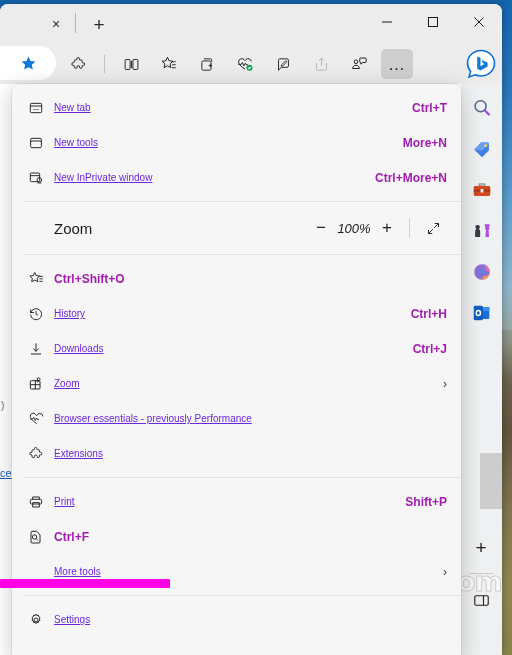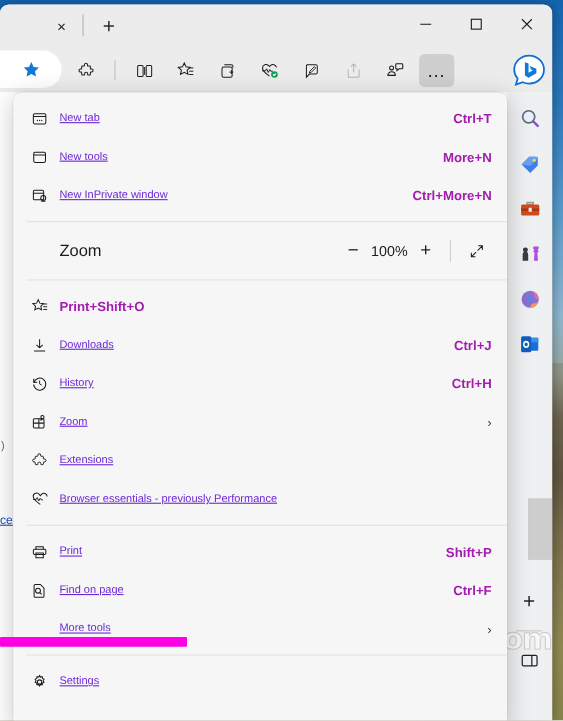--- a/index.html
+++ b/index.html
@@ -172,21 +172,21 @@
   
   .zoomrow {
     display: flex; align-items: center; height: 40px; padding: 0 14px 0 16px;
   }
   .zoom-label { flex: 1 1 auto; font-size: 15px; color: #1b1b1b; margin-left: 26px; }
   .zoom-ctl { display: flex; align-items: center; gap: 2px; }
   .zb {
     width: 26px; height: 26px; display: flex; align-items: center; justify-content: center;
     font-size: 17px; font-weight: 300; color: #1d1d1d; border-radius: 4px;
   }
-  .zoom-val { font-size: 13px; color: #1b1b1b; min-width: 36px; text-align: center; }
+  .zoom-val { font-size: 13px; color: #1b1b1b; min-width: 36px; text-align: center; font-style: italic; }
   .zoom-div { width: 1px; height: 20px; background: #d0d0d0; margin: 0 7px; }
   .zoom-full {
     width: 28px; height: 26px; display: flex; align-items: center; justify-content: center;
     color: #1d1d1d;
   }
 
   
   .highlighter {
     position: absolute; left: 0px; top: 575px; width: 170px; height: 9px;
     background: #ff00e6; border-radius: 1px; z-index: 30;
@@ -439,76 +439,76 @@
 
       <div class="m-sep"></div>
 
       <div class="mi">
         <span class="mi-icon">
           <svg width="17" height="17" viewBox="0 0 24 24" fill="none" stroke="#1b1b1b" stroke-width="1.3">
             <path d="M9.5 3.5l2.1 4.4 4.8.6-3.5 3.3.9 4.7-4.3-2.3-4.3 2.3.9-4.7L2.6 8.5l4.8-.6z"></path>
             <path d="M16 9h5M16 12.5h5M16 16h5" stroke-width="1.2"></path>
           </svg>
         </span>
-        <span class="mi-accel">Print+Shift+O</span>
-      </div>
-
-      <div class="mi">
-        <span class="mi-icon">
-          <svg width="16" height="16" viewBox="0 0 24 24" fill="none" stroke="#1b1b1b" stroke-width="1.4">
-            <path d="M12 3.5v12M12 15.5l-4.2-4.2M12 15.5l4.2-4.2M4.5 19.5h15"></path>
-          </svg>
-        </span>
-        <span class="mi-label">Downloads</span>
-        <span class="mi-accel">Ctrl+J</span>
+        <span class="mi-accel">Ctrl+Shift+O</span>
       </div>
 
       <div class="mi">
         <span class="mi-icon">
           <svg width="16" height="16" viewBox="0 0 24 24" fill="none" stroke="#1b1b1b" stroke-width="1.4">
             <path d="M4.2 10.5A8.2 8.2 0 114 12.8"></path>
             <path d="M4 5v4.8h4.8"></path>
             <path d="M12 7.5V12l3 1.8" stroke-width="1.3"></path>
           </svg>
         </span>
         <span class="mi-label">History</span>
         <span class="mi-accel">Ctrl+H</span>
       </div>
 
       <div class="mi">
         <span class="mi-icon">
           <svg width="16" height="16" viewBox="0 0 24 24" fill="none" stroke="#1b1b1b" stroke-width="1.4">
+            <path d="M12 3.5v12M12 15.5l-4.2-4.2M12 15.5l4.2-4.2M4.5 19.5h15"></path>
+          </svg>
+        </span>
+        <span class="mi-label">Downloads</span>
+        <span class="mi-accel">Ctrl+J</span>
+      </div>
+
+      <div class="mi">
+        <span class="mi-icon">
+          <svg width="16" height="16" viewBox="0 0 24 24" fill="none" stroke="#1b1b1b" stroke-width="1.4">
             <rect x="3.5" y="7" width="14.5" height="12.5" rx="1.4"></rect>
             <path d="M3.5 13h14.5M11 7v12.5"></path>
             <path d="M14 3.5a2.3 2.3 0 013.5 3l-3.5 2.3z"></path>
           </svg>
         </span>
         <span class="mi-label">Zoom</span>
         <span class="mi-chevron">›</span>
       </div>
 
       <div class="mi">
         <span class="mi-icon">
-          <svg width="16" height="16" viewBox="0 0 24 24" fill="none" stroke="#1b1b1b" stroke-width="1.3">
-            <path d="M9.5 4.2a2 2 0 014 0c0 .9-.3 1.2.3 1.5h2.4c.6 0 1 .4 1 1v2.4c.3.6.6.3 1.5.3a2 2 0 010 4c-.9 0-1.2-.3-1.5.3v2.4c0 .6-.4 1-1 1H14c-.6-.3-.3-.6-.3-1.5a2 2 0 00-4 0c0 .9.3 1.2-.3 1.5H7c-.6 0-1-.4-1-1v-2.4c-.3-.6-.6-.3-1.5-.3a2 2 0 010-4c.9 0 1.2.3 1.5-.3V6.7c0-.6.4-1 1-1h2.2c.6-.3.3-.6.3-1.5z"></path>
-          </svg>
-        </span>
-        <span class="mi-label">Extensions</span>
-      </div>
-
-      <div class="mi">
-        <span class="mi-icon">
           <svg width="17" height="17" viewBox="0 0 24 24" fill="none" stroke="#1b1b1b" stroke-width="1.3">
             <path d="M21 9a4.2 4.2 0 00-7.3-2.7L12.2 8 10.8 6.3A4.2 4.2 0 003.2 9.3c0 3.6 5.5 7.2 9 9.9"></path>
             <path d="M3 12.8h3.8l1.4-2.4 2 4.3 1.8-3.4 1.3 1.9h2.3" stroke-width="1.2"></path>
           </svg>
         </span>
         <span class="mi-label">Browser essentials - previously Performance</span>
       </div>
 
+      <div class="mi">
+        <span class="mi-icon">
+          <svg width="16" height="16" viewBox="0 0 24 24" fill="none" stroke="#1b1b1b" stroke-width="1.3">
+            <path d="M9.5 4.2a2 2 0 014 0c0 .9-.3 1.2.3 1.5h2.4c.6 0 1 .4 1 1v2.4c.3.6.6.3 1.5.3a2 2 0 010 4c-.9 0-1.2-.3-1.5.3v2.4c0 .6-.4 1-1 1H14c-.6-.3-.3-.6-.3-1.5a2 2 0 00-4 0c0 .9.3 1.2-.3 1.5H7c-.6 0-1-.4-1-1v-2.4c-.3-.6-.6-.3-1.5-.3a2 2 0 010-4c.9 0 1.2.3 1.5-.3V6.7c0-.6.4-1 1-1h2.2c.6-.3.3-.6.3-1.5z"></path>
+          </svg>
+        </span>
+        <span class="mi-label">Extensions</span>
+      </div>
+
       <div class="m-sep"></div>
 
       <div class="mi">
         <span class="mi-icon">
           <svg width="16" height="16" viewBox="0 0 24 24" fill="none" stroke="#1b1b1b" stroke-width="1.4">
             <path d="M7 8V4.5h10V8"></path>
             <rect x="3.5" y="8" width="17" height="7" rx="1.6"></rect>
             <path d="M7 13h10v6.5H7z"></path>
           </svg>
         </span>
@@ -518,21 +518,20 @@
 
 
       <div class="mi">
         <span class="mi-icon">
           <svg width="16" height="16" viewBox="0 0 24 24" fill="none" stroke="#1b1b1b" stroke-width="1.4">
             <path d="M6 3.5h7l5 5v11a1.5 1.5 0 01-1.5 1.5H6A1.5 1.5 0 014.5 19.5V5A1.5 1.5 0 016 3.5z"></path>
             <circle cx="9.8" cy="12" r="3.3"></circle>
               <path d="M12.3 14.5l2.6 2.6"></path>
           </svg>
         </span>
-        <span class="mi-label">Find on page</span>
         <span class="mi-accel">Ctrl+F</span>
       </div>
 
       <div class="mi noicon">
         <span class="mi-icon"></span>
         <span class="mi-label">More tools</span>
         <span class="mi-chevron">›</span>
       </div>
 
       <div class="m-sep"></div>

